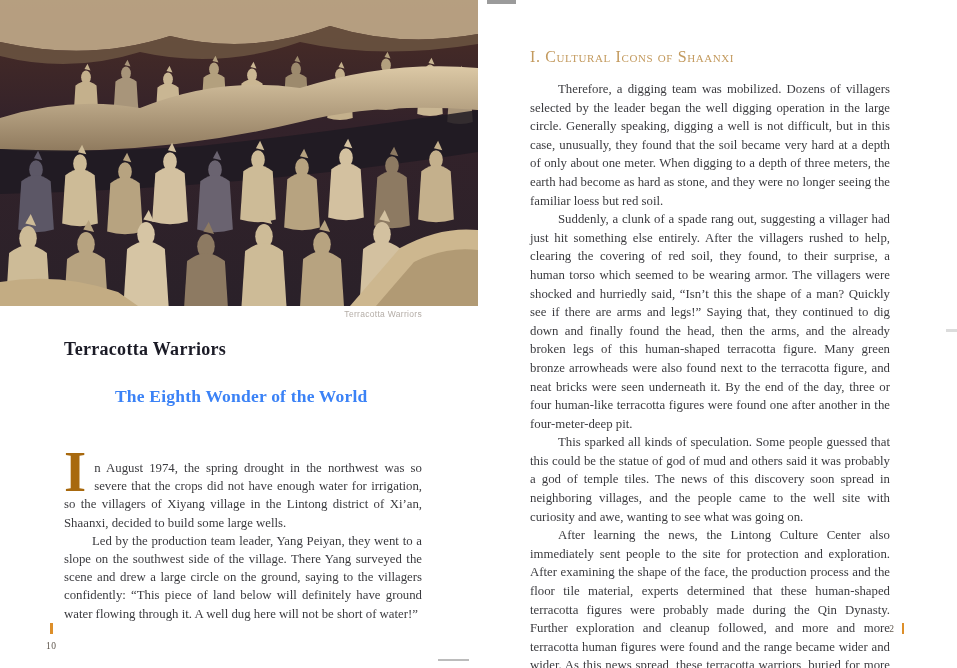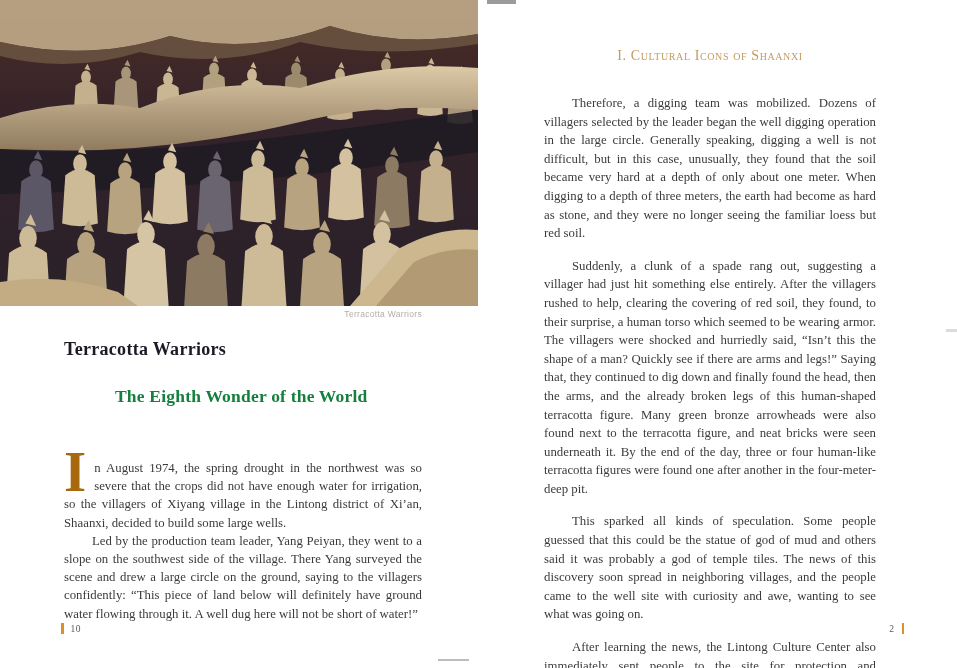--- a/index.html
+++ b/index.html
@@ -16,53 +16,53 @@
     position:absolute; left:64px; top:309px; width:358px; text-align:right;
     font-family:"Liberation Sans", sans-serif; font-size:8.5px;
     color:#b4ada7; letter-spacing:0.3px;
   }
   .title {
     position:absolute; left:64px; top:339px; margin:0;
     font-size:18px; font-weight:bold; color:#1b1b26; letter-spacing:0.3px;
   }
   .subtitle {
     position:absolute; left:115px; top:386px; margin:0;
-    font-size:17.5px; font-weight:bold; color:#15803d; letter-spacing:0.2px;
+    font-size:17.5px; font-weight:bold; color:#3b82f6; letter-spacing:0.2px;
   }
   .body-left {
     position:absolute; left:64px; top:459px; width:358px;
     font-size:12.8px; line-height:18.2px; color:#3b3b3f;
     text-align:justify;
   }
   .body-left p { margin:0; }
   .body-left p.indent { text-indent:28px;font-family:Liberation Serif, serif; }
   .dropcap {
     float:left; font-size:57px; line-height:44px; height:36px;
     color:#a8690e; font-weight:bold; margin:-9px 8px 0 0;
   }
 
   .page-footer {
     position:absolute; top:623px; display:flex; align-items:center; gap:7px;
     font-size:9.5px; color:#5f564c; letter-spacing:0.5px;
   }
-  .page-footer.left  { left:61px; }
+  .page-footer.left  { left:46px;flex-direction:column; }
   .page-footer.right { left:730px; width:174px; justify-content:flex-end; }
   .pagebar { width:2.5px; height:11px; background:#dd8f2a; display:inline-block; }
 
   
   .running-header {
-    position:absolute; left:530px; top:48px; width:360px; text-align:center;
-    font-variant:small-caps; font-size:14px; color:#c39a5e; letter-spacing:0.6px;
+    position:absolute; left:530px; top:48px; width:360px; text-align:left;
+    font-variant:small-caps; font-size:16px; color:#c39a5e; letter-spacing:0.6px;
   }
   .body-right {
     position:absolute; left:530px; top:80px; width:360px;
     font-size:12.8px; line-height:18.6px; color:#3b3b3f;
     text-align:justify;
   }
-  .body-right p { margin:14px; text-indent:28px; }
+  .body-right p { margin:0; text-indent:28px; }
 
   
   .mark-top    { position:absolute; left:487px; top:0;    width:29px; height:4px; background:#9b9b9b; }
   .mark-bottom { position:absolute; left:438px; top:659px; width:31px; height:2px; background:#bcbcbc; }
   .mark-right  { position:absolute; left:946px; top:329px; width:11px; height:3px; background:#dcdcdc; }
 </style>
 </head>
 <body>
 
 <div class="spread">

